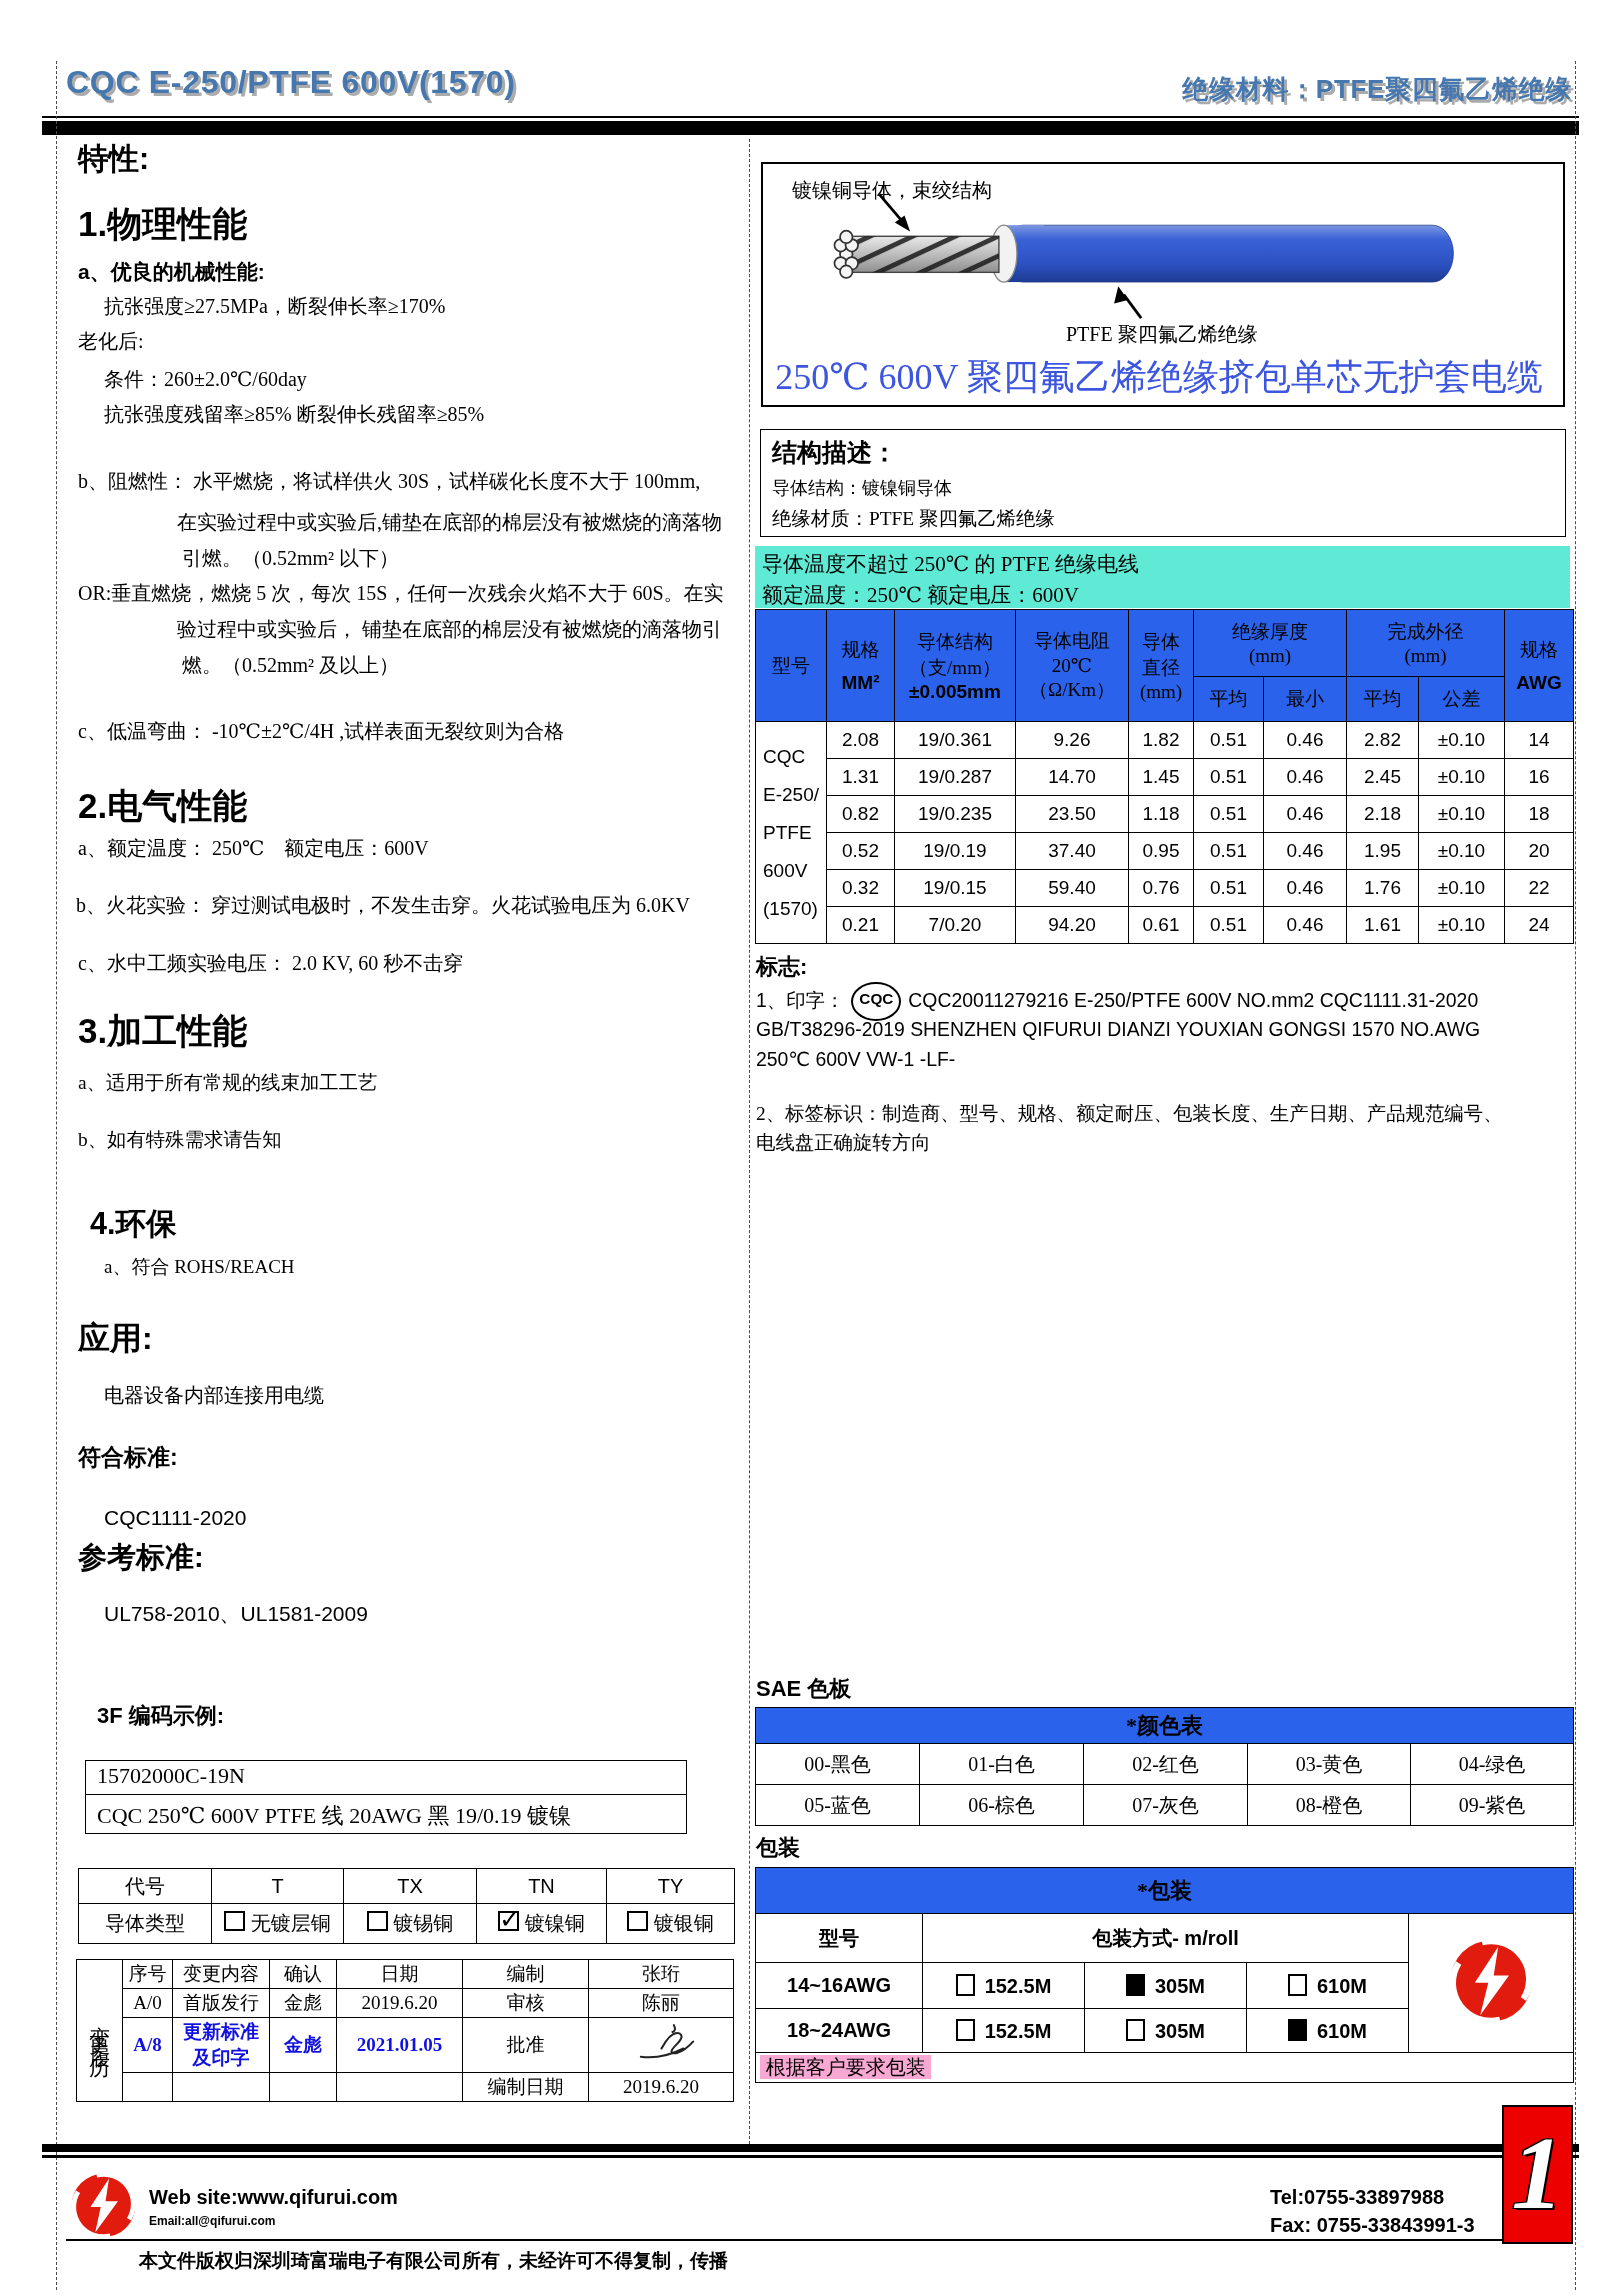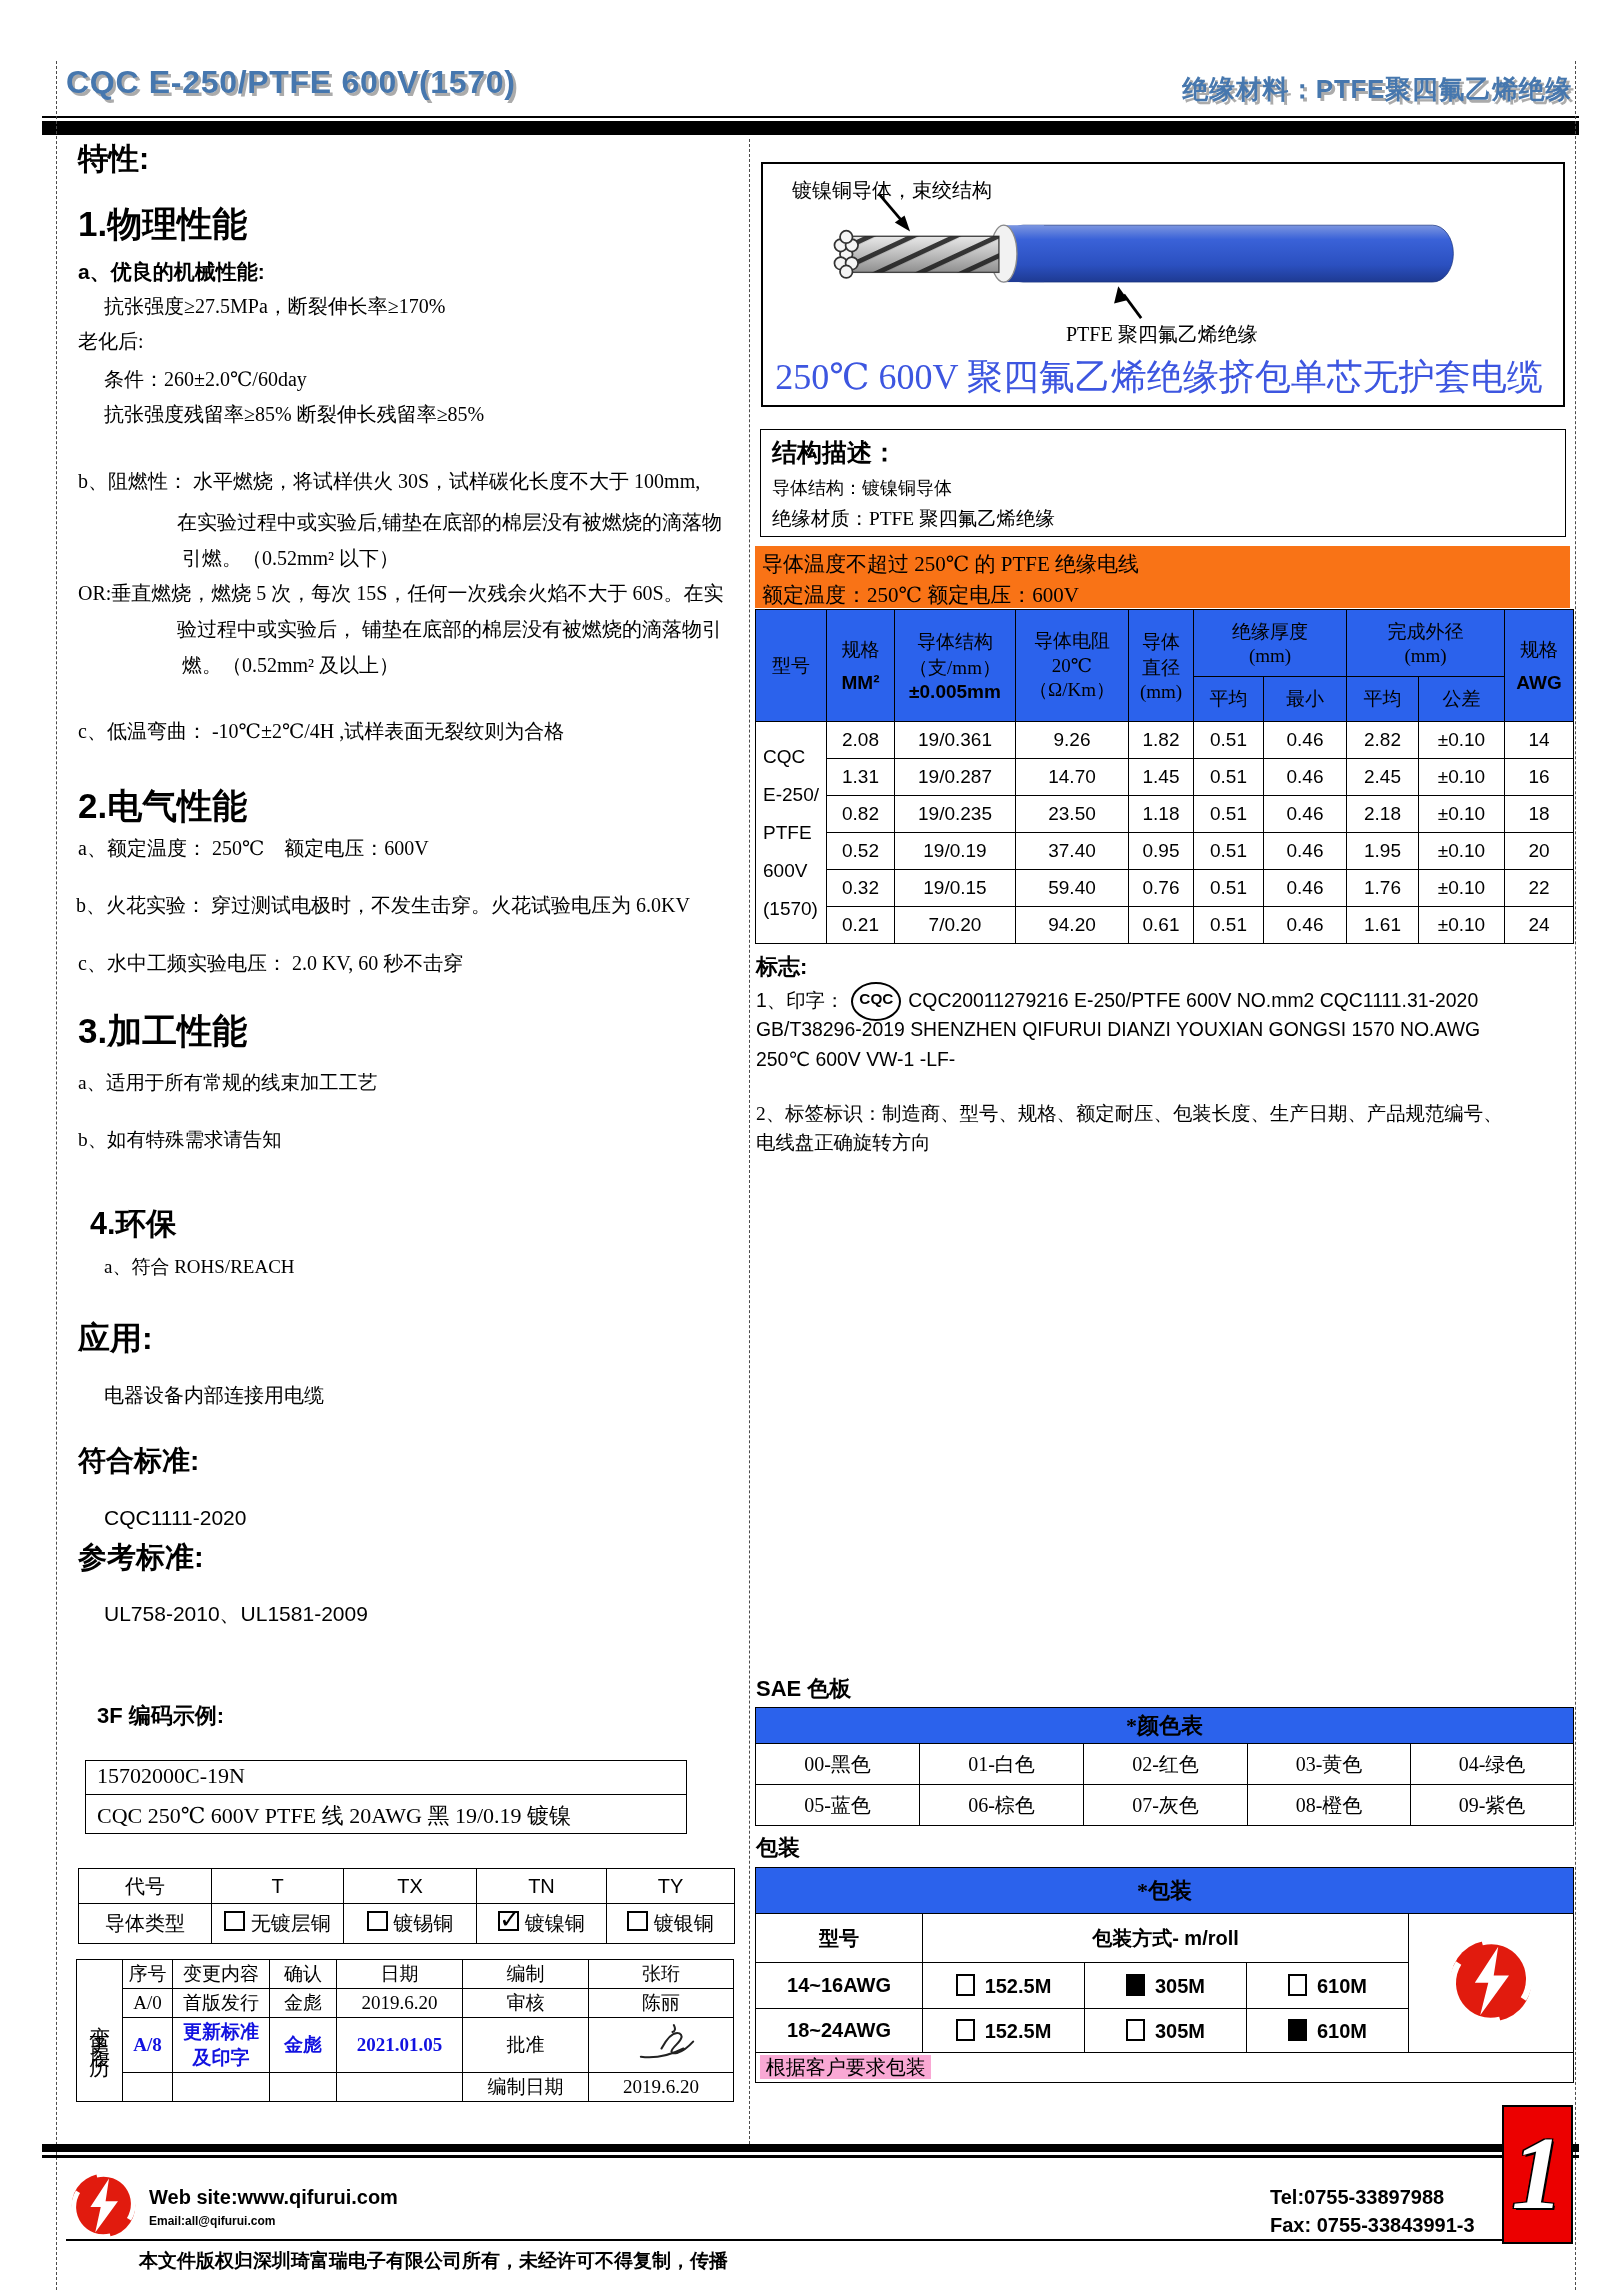--- a/index.html
+++ b/index.html
@@ -78,21 +78,21 @@
   <div class="abs sans b" style="left:78px;top:1008px;font-size:35px;">3.加工性能</div>
   <div class="abs" style="left:78px;top:1069px;font-size:19.4px;">a、适用于所有常规的线束加工工艺</div>
   <div class="abs" style="left:78px;top:1126px;font-size:19.4px;">b、如有特殊需求请告知</div>
 
   <div class="abs sans b" style="left:90px;top:1204px;font-size:30.5px;">4.环保</div>
   <div class="abs" style="left:104px;top:1254px;font-size:19px;">a、符合 ROHS/REACH</div>
 
   <div class="abs sans b" style="left:78px;top:1317px;font-size:32px;">应用:</div>
   <div class="abs" style="left:104px;top:1382px;font-size:20px;">电器设备内部连接用电缆</div>
 
-  <div class="abs sans b" style="left:78px;top:1442px;font-size:28px;">符合标准:</div>
+  <div class="abs sans b" style="left:78px;top:1442px;font-size:23px;">符合标准:</div>
   <div class="abs sans" style="left:104px;top:1506px;font-size:21px;">CQC1111-2020</div>
   <div class="abs sans b" style="left:78px;top:1538px;font-size:29px;">参考标准:</div>
   <div class="abs sans" style="left:104px;top:1600px;font-size:21px;">UL758-2010、UL1581-2009</div>
 
   <div class="abs sans b" style="left:97px;top:1701px;font-size:22px;">3F 编码示例:</div>
   <div class="abs panel" style="left:85px;top:1760px;width:602px;height:74px;border-width:1.4px;">
     <div style="height:31px;border-bottom:1.4px solid #000;font-size:22px;padding:2.1px 0 0 11px;">15702000C-19N</div>
     <div style="height:38px;font-size:22px;padding:5.6px 0 0 11px;">CQC 250℃  600V PTFE 线      20AWG  黑  19/0.19 镀镍</div>
   </div>
 
@@ -223,21 +223,21 @@
     <div class="abs" style="left:303px;top:157px;font-size:20px;">PTFE 聚四氟乙烯绝缘</div>
     <div class="abs" style="left:0;top:189px;width:792px;text-align:center;font-size:36px;color:#3D56E0;">250℃  600V 聚四氟乙烯绝缘挤包单芯无护套电缆</div>
   </div>
 
   <div class="abs panel" style="left:760px;top:429px;width:806px;height:108px;border-width:1.4px;">
     <div class="sans b" style="padding:5.6px 0 0 11px;font-size:25px;">结构描述：</div>
     <div style="padding:7px 0 0 11px;font-size:18px;font-family:Liberation Mono, monospace;">导体结构：镀镍铜导体</div>
     <div style="padding:5.6px 0 0 11px;font-size:19.4px;">绝缘材质：PTFE 聚四氟乙烯绝缘</div>
   </div>
 
-  <div class="abs" style="left:755px;top:546px;width:815px;height:62px;background:#f97316;">
+  <div class="abs" style="left:755px;top:546px;width:815px;height:62px;background:#5eead4;">
     <div style="padding:4.2px 0 0 7px;font-size:21px;">导体温度不超过 250℃ 的 PTFE 绝缘电线</div>
     <div style="padding:2.8px 0 0 7px;font-size:21px;">额定温度：250℃  额定电压：600V</div>
   </div>
 
   <table class="abs spec" style="left:755px;top:609px;width:817px;">
     <colgroup>
       <col style="width:71px">
         <col style="width:68px">
         <col style="width:121px">
         <col style="width:113px">

